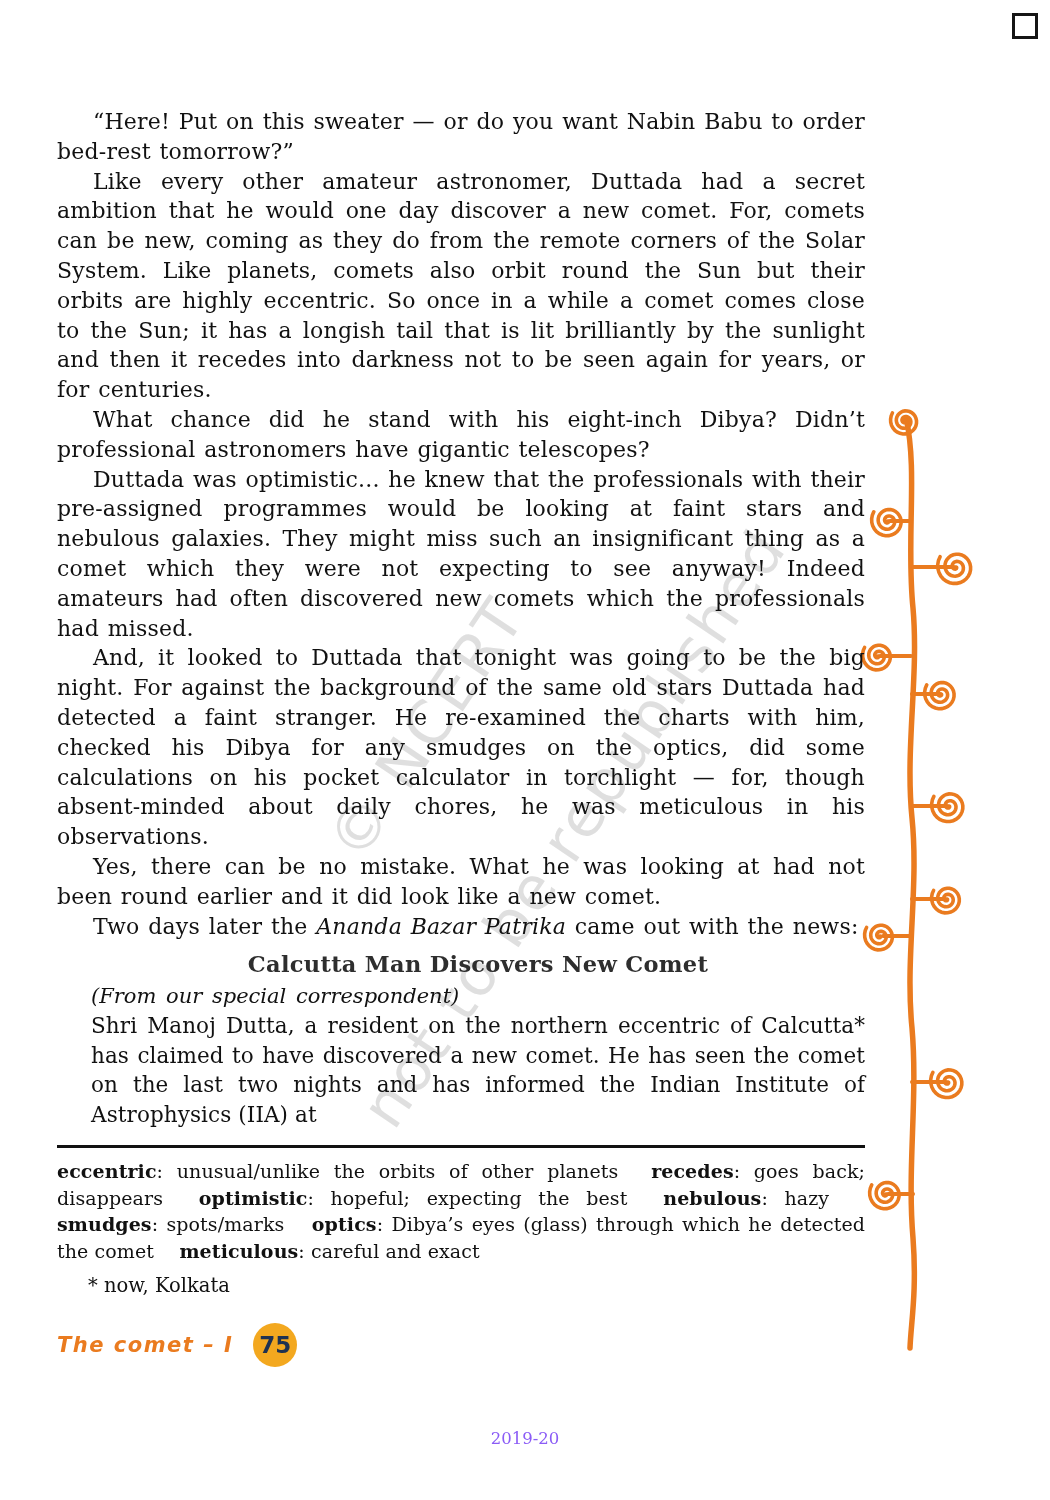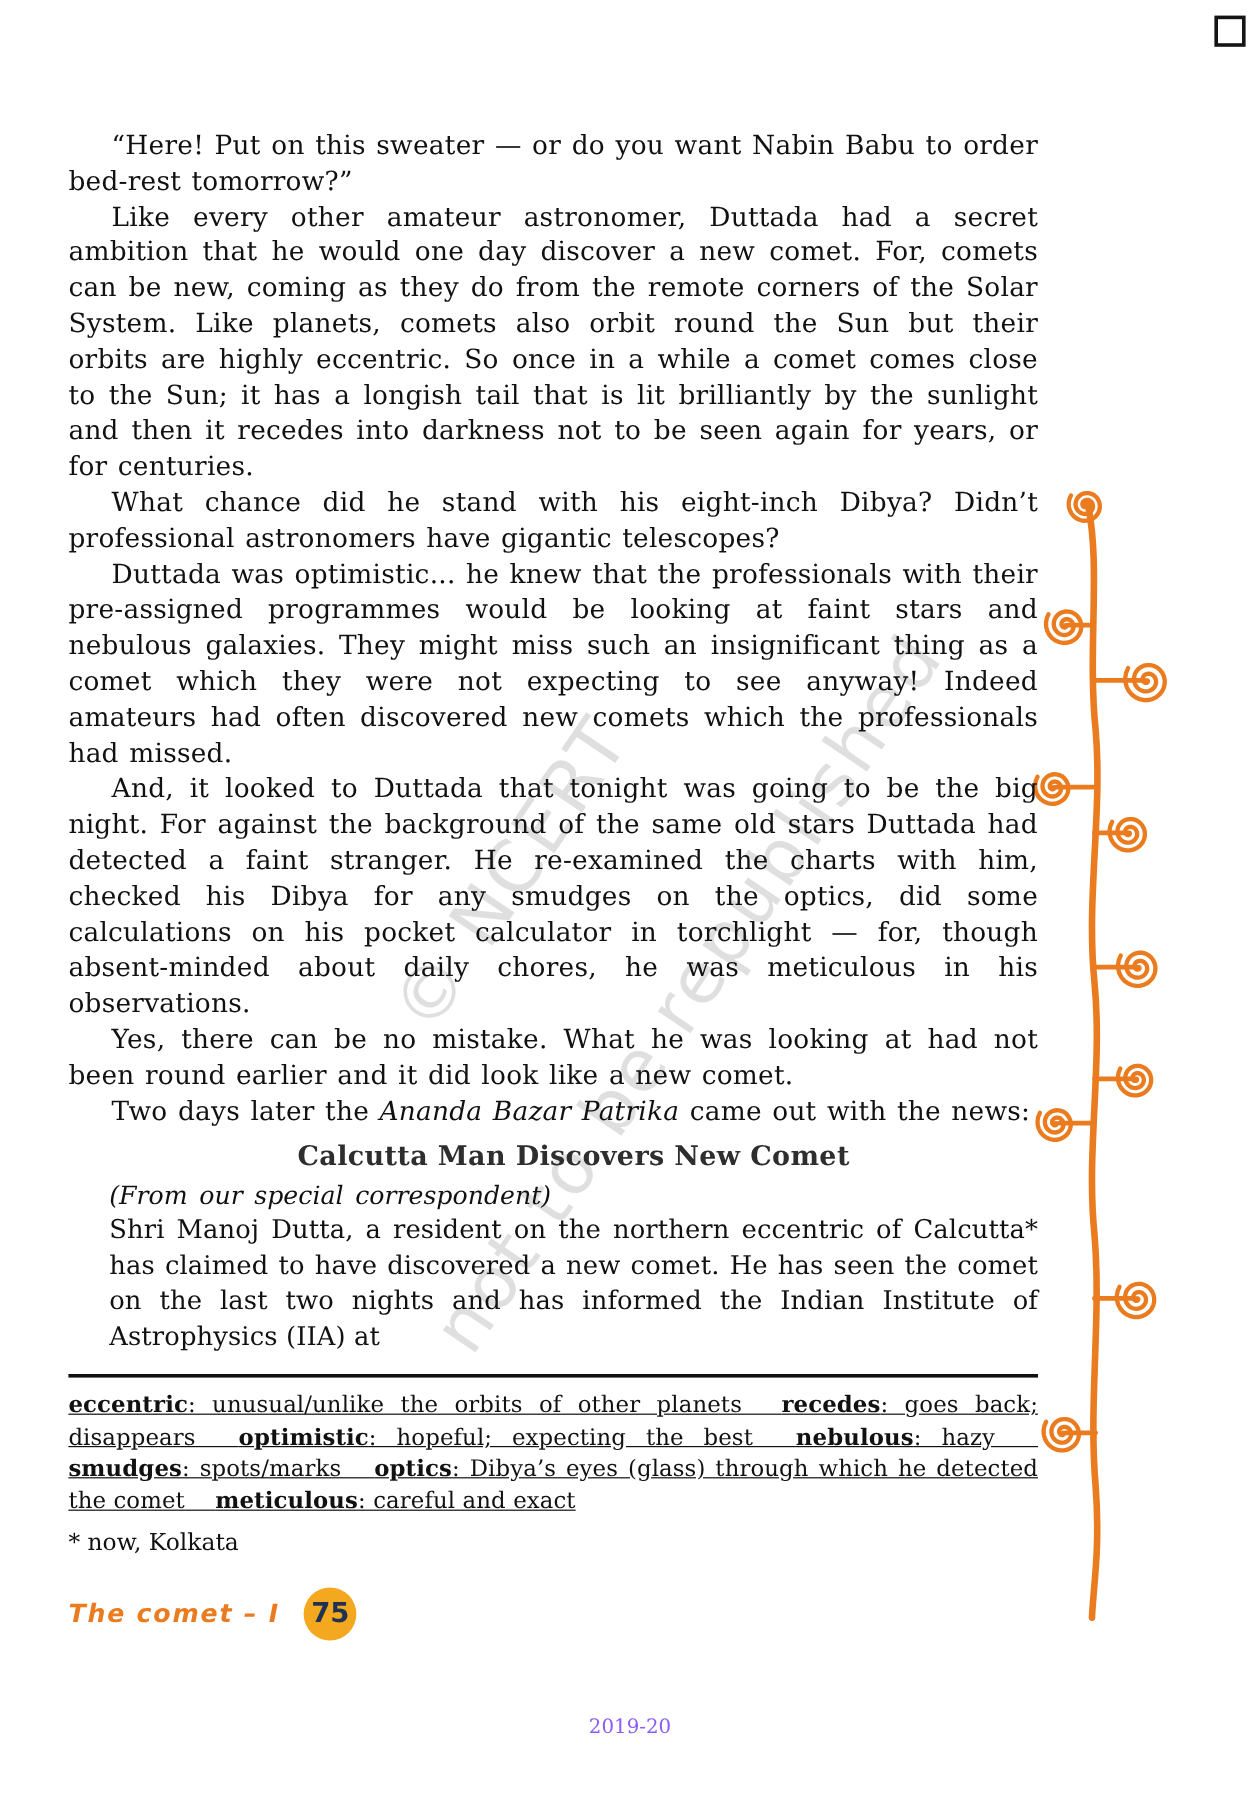--- a/index.html
+++ b/index.html
@@ -50,24 +50,24 @@
   .news { margin-left:34px; margin-top:4px; }
   .news h2 {
     font-size:22.5px; font-weight:bold; text-align:center;
     color:#2e2e2e; margin:10px 0 4px 0; letter-spacing:.3px;
   }
   .byline { font-style:italic; font-size:21px; line-height:30px; word-spacing:3px; }
   .news-body { font-size:21.5px; line-height:29.5px; text-align:justify; letter-spacing:.1px; }
 
   .rule { border:none; border-top:3.5px solid #111; margin:16px 0 10px 0; }
 
-  .glossary { font-size:19px; line-height:26.5px; text-align:justify; letter-spacing:.1px;text-decoration:underline; }
+  .glossary { font-size:19px; line-height:26.5px; text-align:justify; letter-spacing:.1px; }
   .glossary b { font-weight:bold; }
 
-  .footnote { font-size:19.5px; margin-top:10px; }
+  .footnote { font-size:19.5px; margin-top:10px;margin-left:31px; }
 
   .footer-row {
     display:flex; align-items:center;
     gap:20px; margin-top:26px;
   }
   .chapter {
     color:var(--accent_orange, #ea7b1f);
     font-family:"DejaVu Sans", sans-serif;
     font-style:italic; font-weight:bold;
     font-size:21px; letter-spacing:1.5px;

